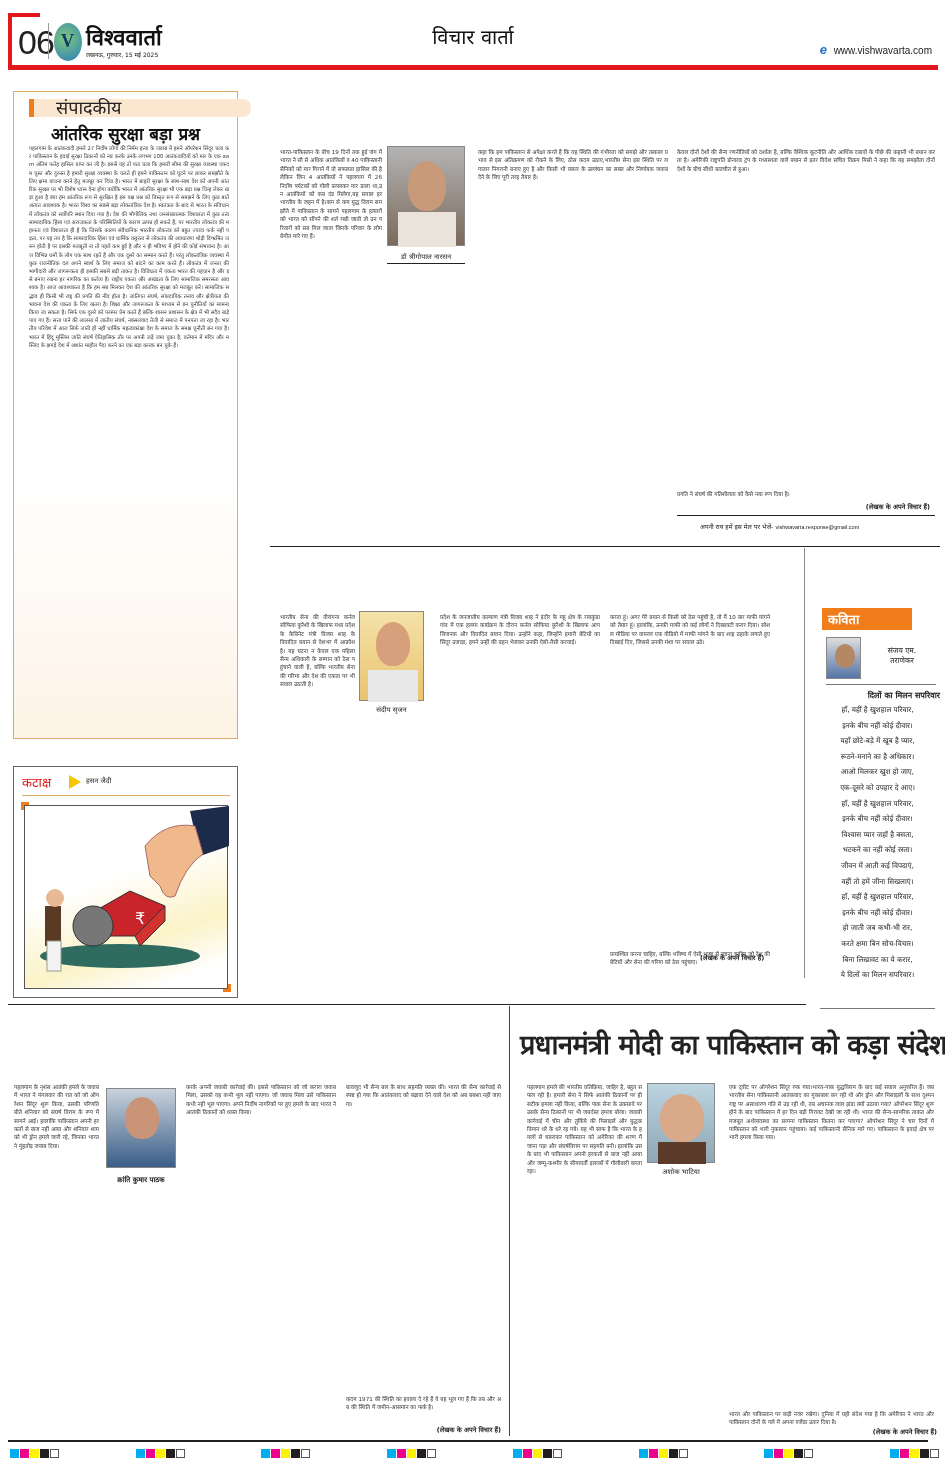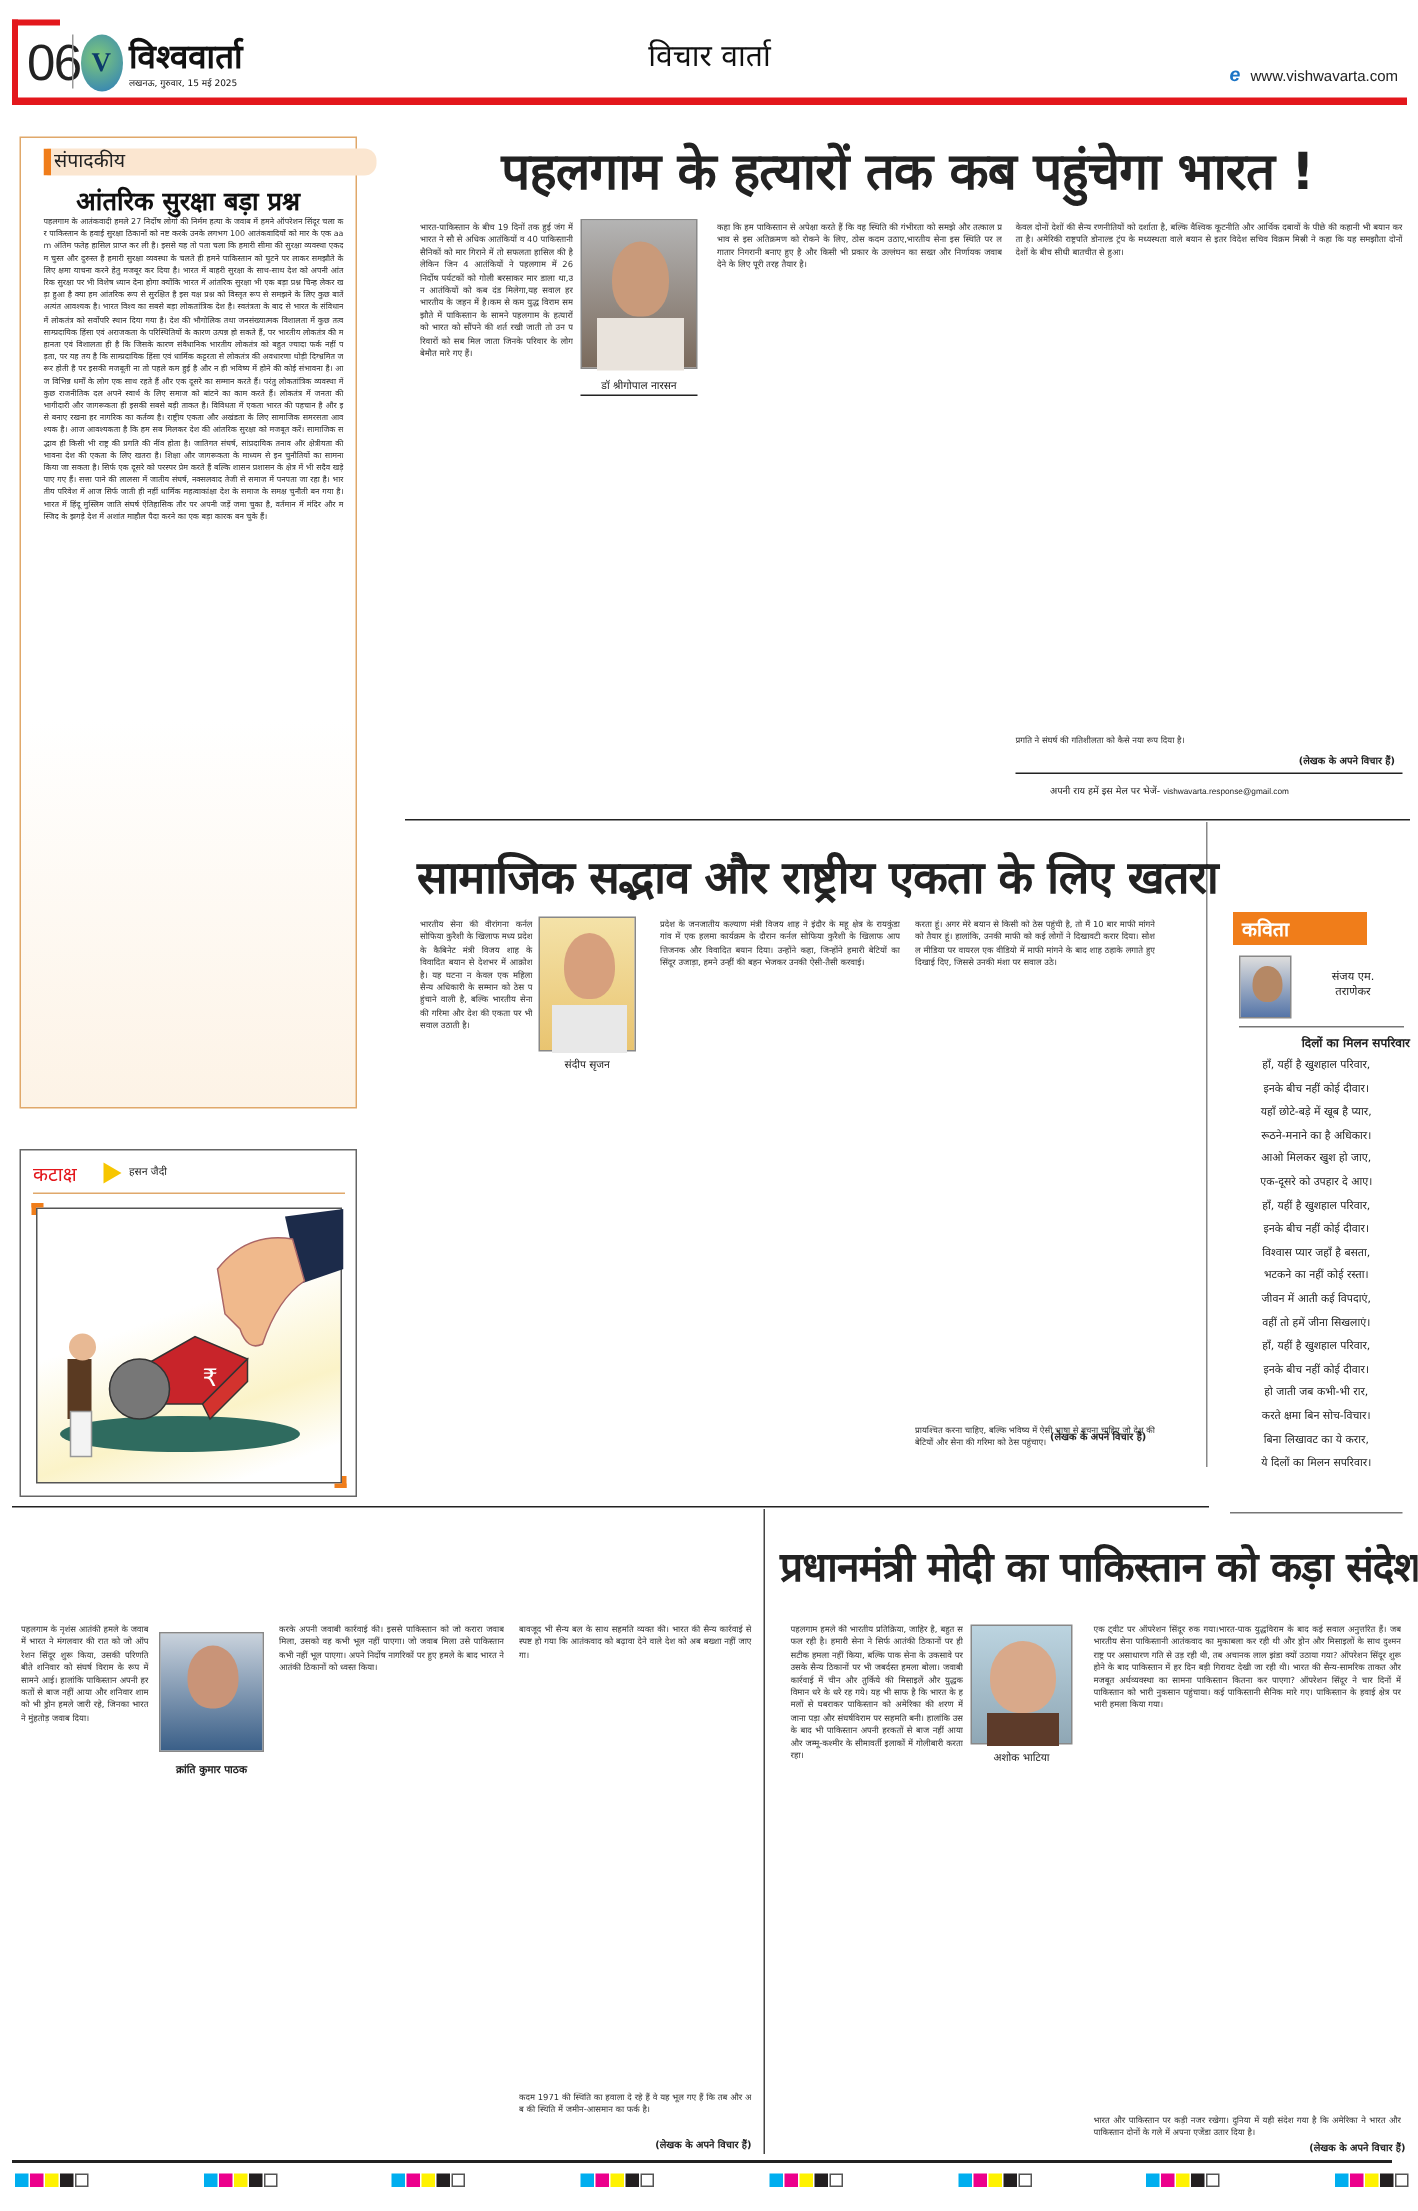--- a/index.html
+++ b/index.html
@@ -13,21 +13,21 @@
 .pgno{position:absolute;left:10px;top:10px;font-family:"Liberation Sans",sans-serif;font-size:34px;font-weight:400;letter-spacing:-1px}
 .mh-sep{position:absolute;left:40px;top:10px;width:1px;height:36px;background:#999}
 .logo{position:absolute;left:46px;top:10px;width:28px;height:38px;border-radius:50%;background:radial-gradient(circle at 40% 40%,#7fc97a,#2b7bbd);}
 .logo span{position:absolute;left:7px;top:8px;font-weight:bold;font-size:18px;color:#0d3a6b;font-family:"Liberation Serif",serif}
 .brand{position:absolute;left:78px;top:8px;font-size:22px;font-weight:bold;color:#111}
 .dateline{position:absolute;left:78px;top:38px;font-size:6px;color:#111}
 .section{position:absolute;left:0;width:930px;text-align:center;top:10px;font-size:20px;color:#111}
 .site{position:absolute;right:6px;top:29px;font-size:10px;color:#222;font-family:"Liberation Sans",sans-serif}
 .site .ie{display:inline-block;width:11px;height:13px;color:#1b74c5;font-weight:bold;font-size:13px;font-style:italic;margin-right:3px}
 .ed-box2{left:13px;top:91px;width:225px;height:648px;border:1px solid #e0a86a;background:linear-gradient(#fff 0,#fff 60%,#fdf3e6 100%)}
-.ed-label{position:absolute;left:15px;top:7px;width:222px;height:18px;background:#fbe6d0;border-left:5px solid #f07d1a;border-radius:0 8px 8px 0;font-size:13px;padding-left:2px;line-height:18px;color:#222}
+.ed-label{position:absolute;left:15px;top:7px;width:222px;height:18px;background:#fbe6d0;border-left:5px solid #f07d1a;border-radius:0 8px 8px 0;font-size:18px;padding-left:22px;line-height:18px;color:#222}
 .ed-title{position:absolute;left:0;width:223px;top:30px;text-align:center;font-size:17px;font-weight:bold;color:#111}
 .ed-body{position:absolute;left:15px;top:52px;width:200px;height:590px;font-size:5.3px;line-height:8.2px}
 .h1{font-size:34px;font-weight:bold;color:#222;white-space:nowrap;letter-spacing:-.5px}
 .photo{background:linear-gradient(#b4b4b4,#7a6a5c);border:1px solid #888}
 .face{position:absolute;border-radius:50% 50% 45% 45%;background:#c99a7a}
 .cap{font-size:7px;text-align:center;color:#222}
 .rule{background:#222}
 .vrule{background:#444;width:1px}
 .kavita-tag{left:822px;top:608px;width:112px;height:22px;background:linear-gradient(90deg,#f07d1a 80%,transparent 80%)}
 .kavita-tag span{position:absolute;left:6px;top:2px;color:#fff;font-size:13px;font-weight:bold}
@@ -84,41 +84,39 @@
       <rect x="20" y="100" width="16" height="40" fill="#5a3a22"></rect>
       <circle cx="30" cy="92" r="9" fill="#e8b994"></circle>
       <rect x="22" y="135" width="14" height="30" fill="#f3f3f3" stroke="#999"></rect>
     </svg>
     <div class="cmark" style="left:-4px;top:-4px;border-width:3px 0 0 3px"></div>
     <div class="cmark" style="right:-4px;bottom:-4px;border-width:0 3px 3px 0"></div>
   </div>
 </section>
 
 <section class="abs" style="left:270px;top:80px;width:670px;height:460px">
-  <h1 class="h1" style="position:absolute;left:0;top:10px;width:670px;text-align:center;font-size:34px">पहलगाम के हत्यारों तक कब पहुंचेगा भारत !</h1>
   <p class="txt" style="position:absolute;left:10px;top:68px;width:102px;height:375px">भारत-पाकिस्तान के बीच 19 दिनों तक हुई जंग में भारत ने सौ से अधिक आतंकियों व 40 पाकिस्तानी सैनिकों को मार गिराने में तो सफलता हासिल की है लेकिन जिन 4 आतंकियों ने पहलगाम में 26 निर्दोष पर्यटकों को गोली बरसाकर मार डाला था,उन आतंकियों को कब दंड मिलेगा,यह सवाल हर भारतीय के जहन में है।कम से कम युद्ध विराम समझौते में पाकिस्तान के सामने पहलगाम के हत्यारों को भारत को सौंपने की शर्त रखी जाती तो उन परिवारों को सब मिल जाता जिनके परिवार के लोग बेमौत मारे गए हैं।</p>
   <div class="photo" style="position:absolute;left:117px;top:66px;width:78px;height:100px">
     <div class="face" style="left:20px;top:14px;width:38px;height:50px"></div>
     <div style="position:absolute;left:10px;top:65px;width:58px;height:35px;background:#e9e3dc"></div>
   </div>
   <div class="cap" style="position:absolute;left:115px;top:172px;width:82px">डॉ श्रीगोपाल नारसन</div>
   <div class="rule" style="position:absolute;left:117px;top:183px;width:78px;height:1px"></div>
   <p class="txt" style="position:absolute;left:208px;top:68px;width:190px;height:375px">कहा कि हम पाकिस्तान से अपेक्षा करते हैं कि वह स्थिति की गंभीरता को समझे और तत्काल प्रभाव से इस अतिक्रमण को रोकने के लिए, ठोस कदम उठाए,भारतीय सेना इस स्थिति पर लगातार निगरानी बनाए हुए है और किसी भी प्रकार के उल्लंघन का सख्त और निर्णायक जवाब देने के लिए पूरी तरह तैयार है।</p>
   <p class="txt" style="position:absolute;left:407px;top:68px;width:258px;height:340px">केवल दोनों देशों की सैन्य रणनीतियों को दर्शाता है, बल्कि वैश्विक कूटनीति और आर्थिक दबावों के पीछे की कहानी भी बयान करता है। अमेरिकी राष्ट्रपति डोनाल्ड ट्रंप के मध्यस्थता वाले बयान से इतर विदेश सचिव विक्रम मिस्री ने कहा कि यह समझौता दोनों देशों के बीच सीधी बातचीत से हुआ।</p>
   <p class="txt" style="position:absolute;left:407px;top:410px;width:258px;height:10px">प्रगति ने संघर्ष की गतिशीलता को कैसे नया रूप दिया है।</p>
   <div style="position:absolute;right:10px;top:422px;font-size:6.5px;font-weight:bold">(लेखक के अपने विचार हैं)</div>
   <div class="rule" style="position:absolute;left:407px;top:435px;width:258px;height:1px"></div>
   <div style="position:absolute;left:430px;top:442px;font-size:6.3px"><span>अपनी राय हमें इस मेल पर भेजें-</span> <span style="font-family:'Liberation Sans',sans-serif;font-size:5.5px">vishwavarta.response@gmail.com</span></div>
 </section>
 
 <div class="abs rule" style="left:270px;top:546px;width:670px;height:1px"></div>
 <div class="abs vrule" style="left:804px;top:548px;height:430px;background:#888"></div>
 
 <section class="abs" style="left:270px;top:555px;width:530px;height:420px">
-  <h1 class="h1" style="position:absolute;left:8px;top:8px;font-size:30px">सामाजिक सद्भाव और राष्ट्रीय एकता के लिए खतरा</h1>
   <p class="txt" style="position:absolute;left:10px;top:58px;width:75px;height:340px">भारतीय सेना की वीरांगना कर्नल सोफिया कुरैशी के खिलाफ मध्य प्रदेश के कैबिनेट मंत्री विजय शाह के विवादित बयान से देशभर में आक्रोश है। यह घटना न केवल एक महिला सैन्य अधिकारी के सम्मान को ठेस पहुंचाने वाली है, बल्कि भारतीय सेना की गरिमा और देश की एकता पर भी सवाल उठाती है।</p>
   <div class="photo" style="position:absolute;left:89px;top:56px;width:65px;height:90px;background:linear-gradient(#f4e2a8,#e9c470)">
     <div class="face" style="left:16px;top:10px;width:34px;height:44px;background:#d7a07d"></div>
     <div style="position:absolute;left:8px;top:58px;width:50px;height:32px;background:#e8e8e8"></div>
   </div>
   <div class="cap" style="position:absolute;left:89px;top:150px;width:65px">संदीप सृजन</div>
   <p class="txt" style="position:absolute;left:170px;top:58px;width:160px;height:340px">प्रदेश के जनजातीय कल्याण मंत्री विजय शाह ने इंदौर के महू क्षेत्र के रायकुंडा गांव में एक हलमा कार्यक्रम के दौरान कर्नल सोफिया कुरैशी के खिलाफ आपत्तिजनक और विवादित बयान दिया। उन्होंने कहा, जिन्होंने हमारी बेटियों का सिंदूर उजाड़ा, हमने उन्हीं की बहन भेजकर उनकी ऐसी-तैसी करवाई।</p>
   <p class="txt" style="position:absolute;left:340px;top:58px;width:160px;height:320px">करता हूं। अगर मेरे बयान से किसी को ठेस पहुंची है, तो मैं 10 बार माफी मांगने को तैयार हूं। हालांकि, उनकी माफी को कई लोगों ने दिखावटी करार दिया। सोशल मीडिया पर वायरल एक वीडियो में माफी मांगने के बाद शाह ठहाके लगाते हुए दिखाई दिए, जिससे उनकी मंशा पर सवाल उठे।</p>
   <p class="txt" style="position:absolute;left:340px;top:395px;width:160px;height:16px">प्रायश्चित करना चाहिए, बल्कि भविष्य में ऐसी भाषा से बचना चाहिए जो देश की बेटियों और सेना की गरिमा को ठेस पहुंचाए।</p>
   <div style="position:absolute;left:430px;top:398px;font-size:6.5px;font-weight:bold">(लेखक के अपने विचार हैं)</div>

